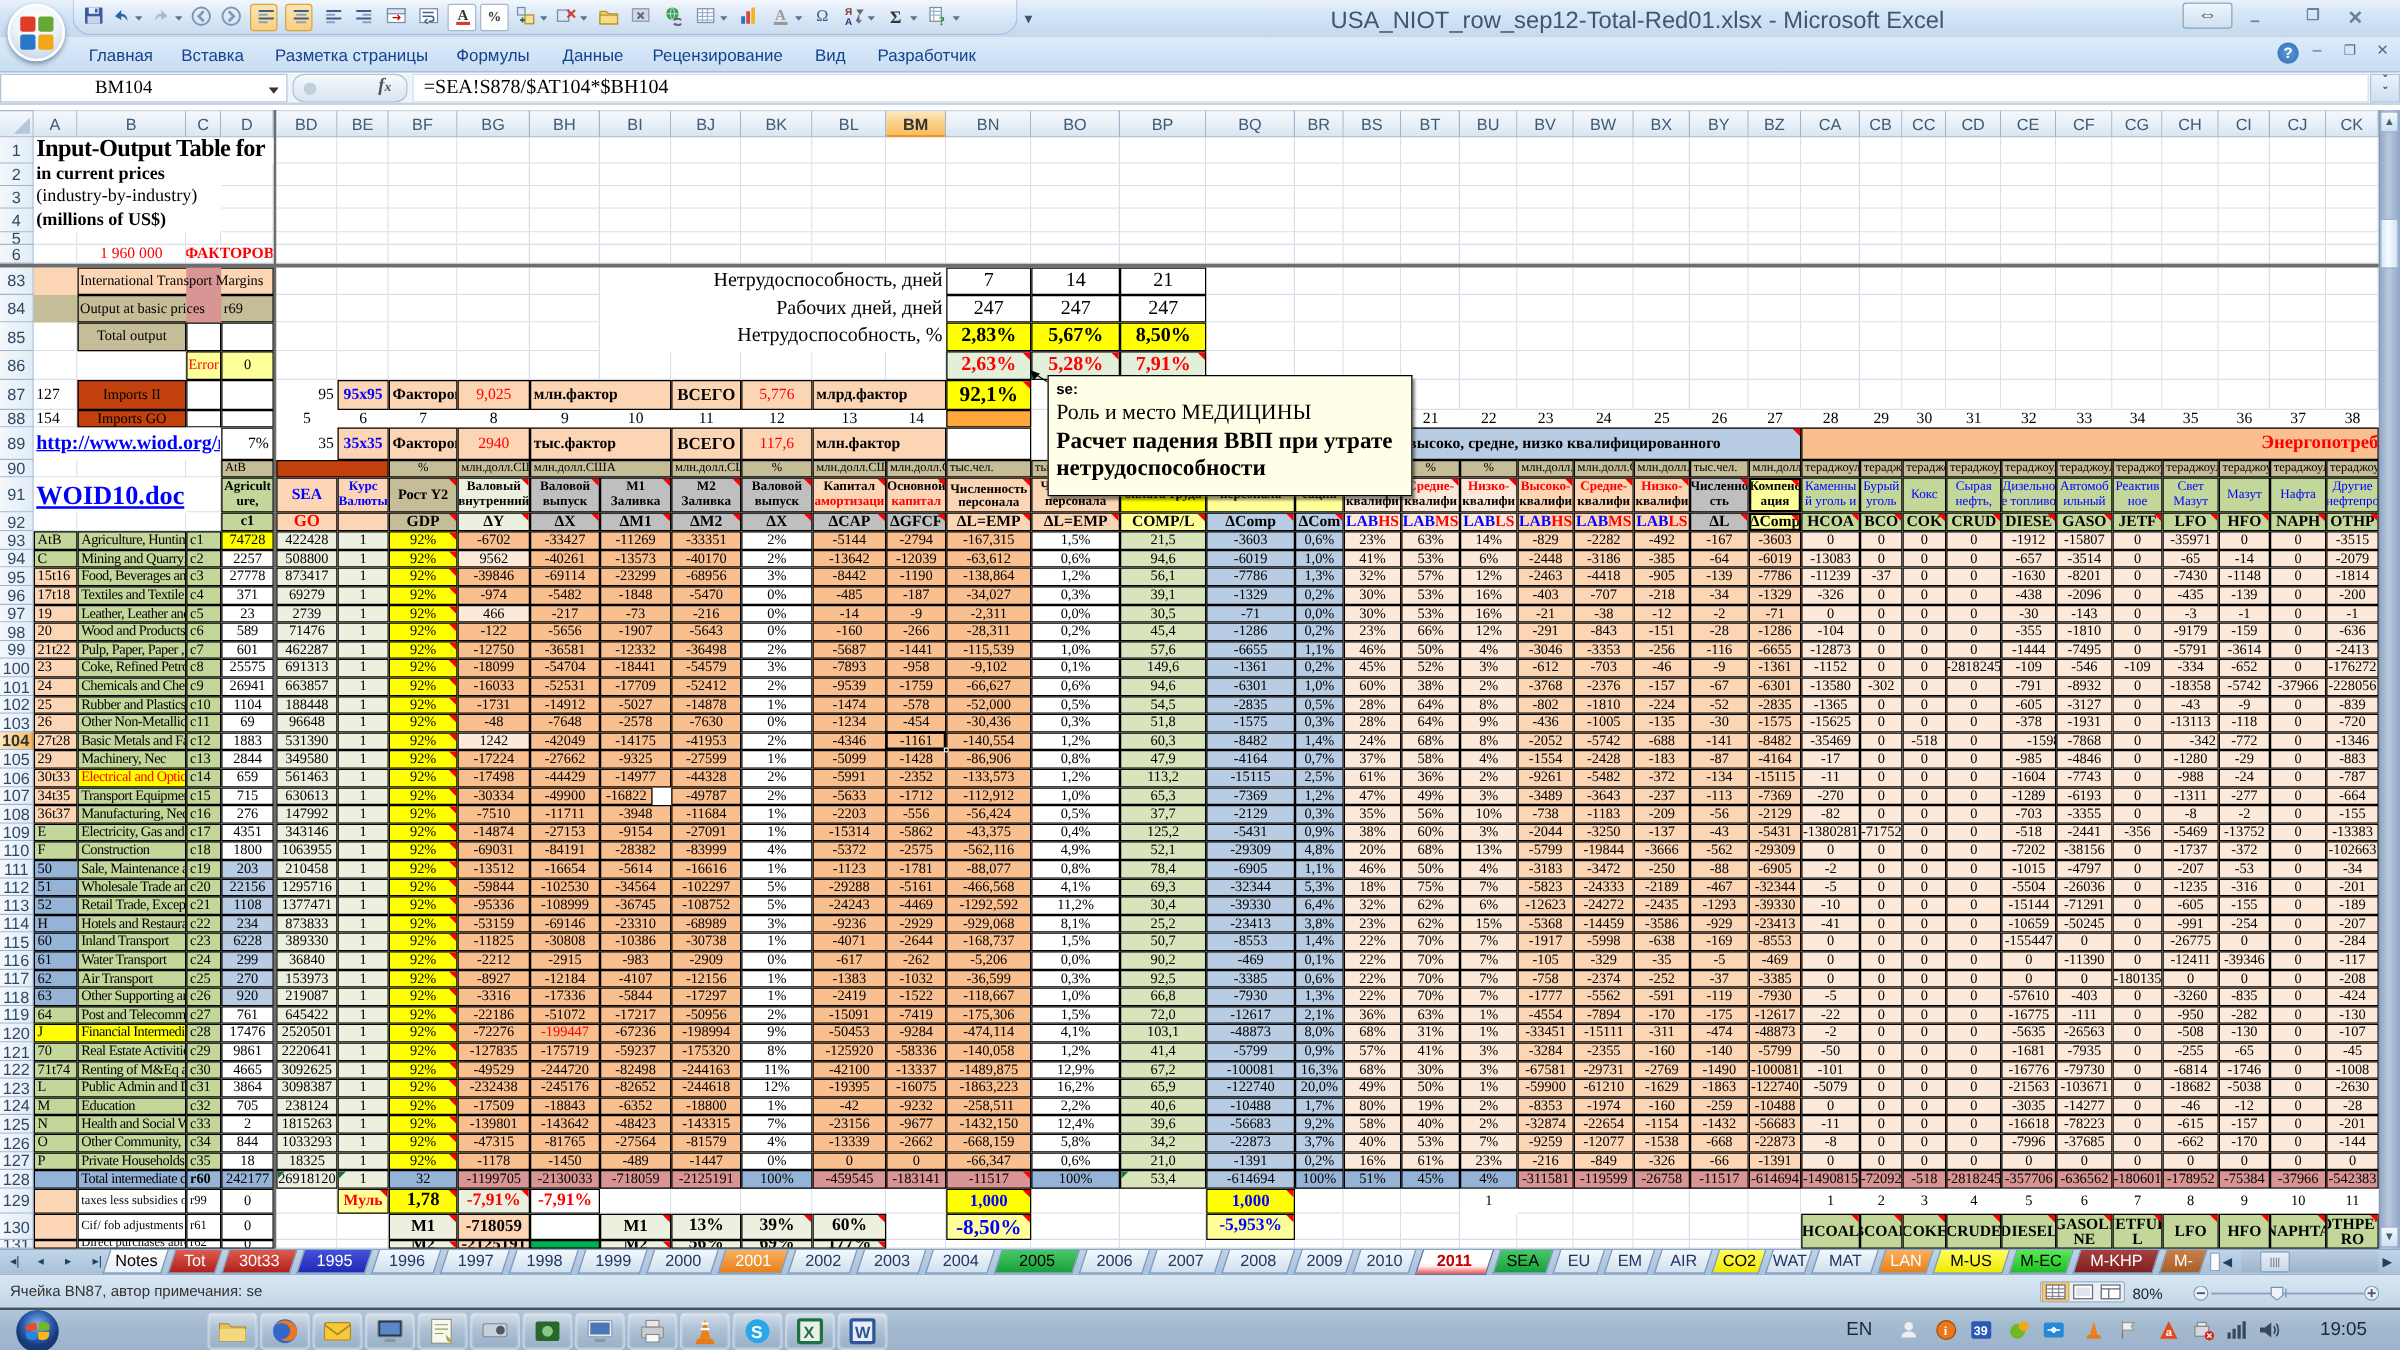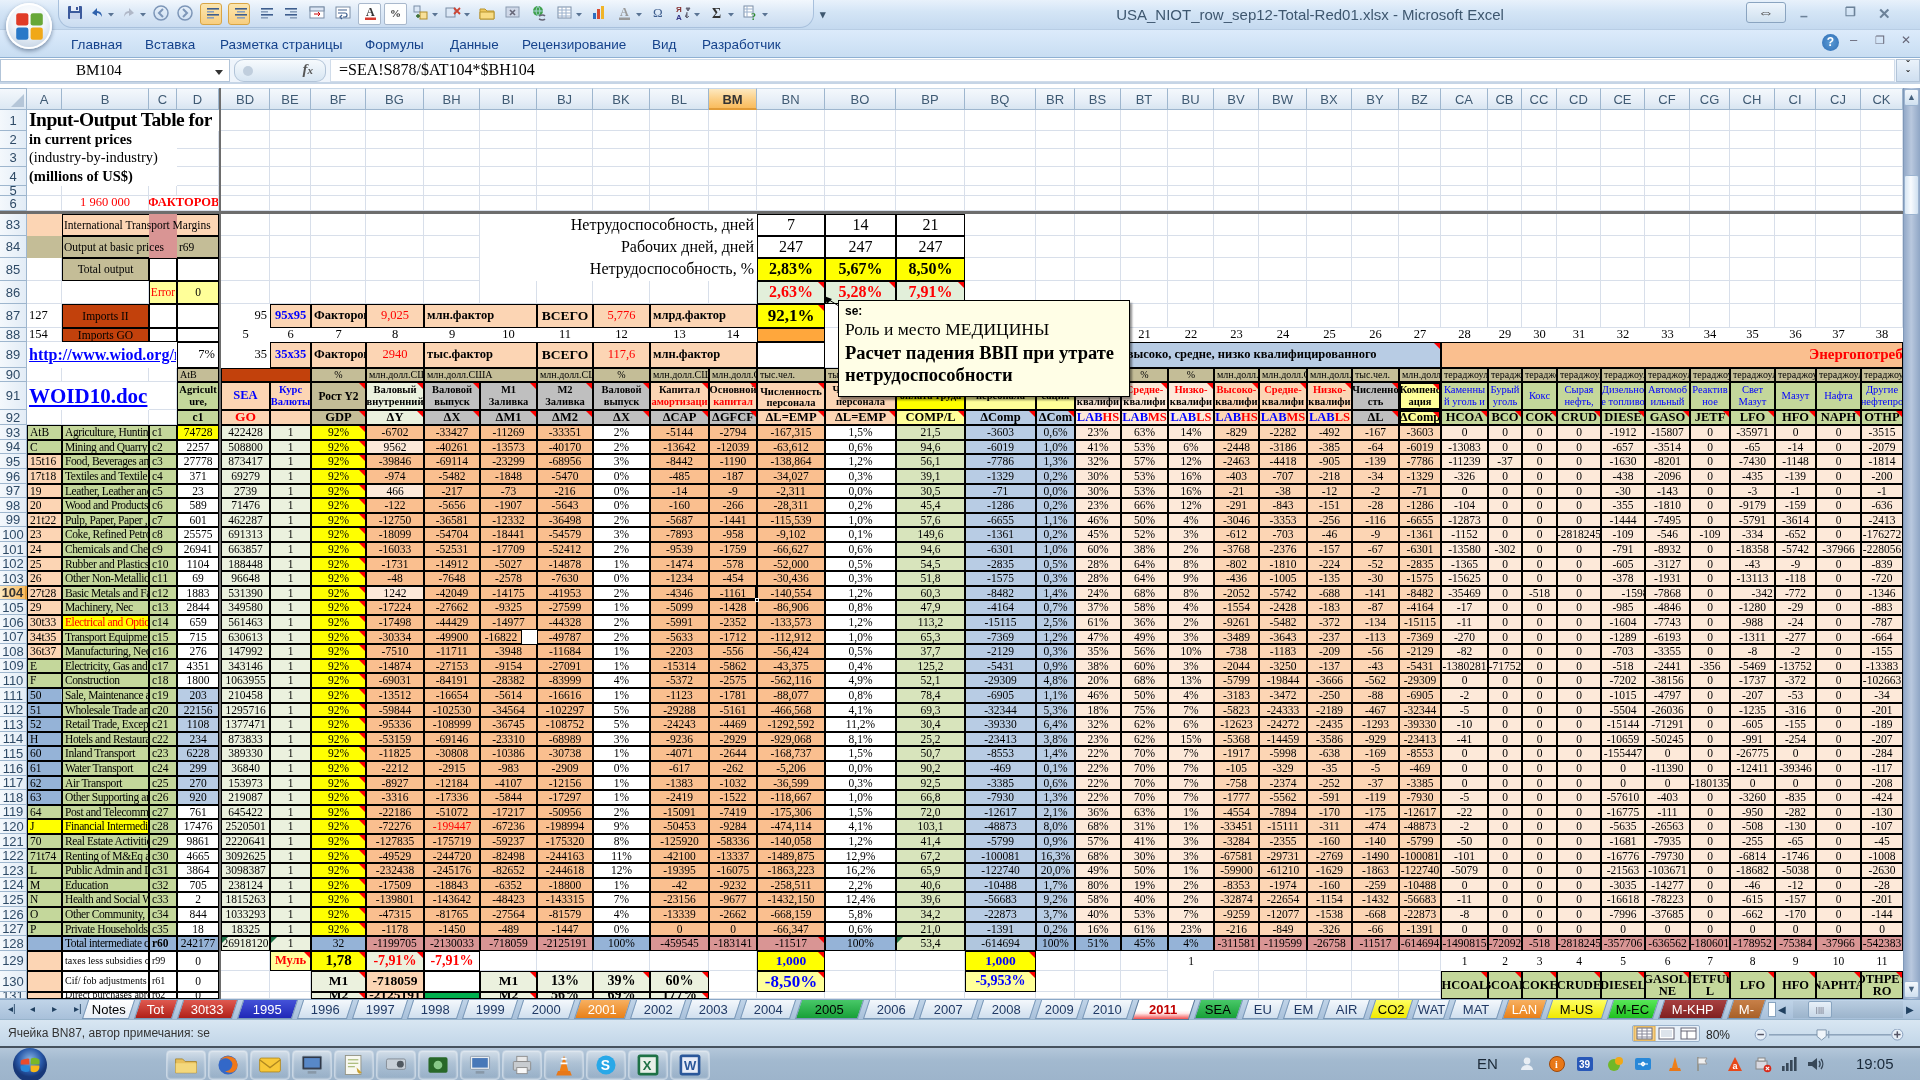--- a/index.html
+++ b/index.html
@@ -1,20 +1,20 @@
 <!DOCTYPE html>
 <html><head><meta charset="utf-8"><style>
 *{margin:0;padding:0;box-sizing:border-box}
 html,body{width:1920px;height:1080px;overflow:hidden;font-family:"Liberation Sans",sans-serif}
 #page{position:relative;width:1920px;height:1080px;background:#fff}
 
 #titlebar{position:absolute;left:0;top:0;width:1920px;height:30px;background:linear-gradient(#e8f1fb,#d4e5f6 40%,#c4d9ef);border-bottom:1px solid #b8cde4}
 #orb{position:absolute;left:6px;top:3px;width:46px;height:46px;border-radius:50%;background:radial-gradient(circle at 50% 30%,#ffffff,#eef4fa 45%,#ccd9e8 75%,#a8bcd2);box-shadow:0 2px 4px rgba(60,80,110,.6),inset 0 0 0 2px #fff;z-index:60}
 #orbi{position:absolute;left:14px;top:11px;width:31px;height:31px;z-index:61}
-#wtitle{position:absolute;left:1000px;width:620px;text-align:center;top:6px;font-size:15px;color:#3e576f;z-index:5;white-space:nowrap}
+#wtitle{position:absolute;left:1000px;width:620px;text-align:center;top:6px;font-size:19px;color:#3e576f;z-index:5;white-space:nowrap}
 .qi{position:absolute;z-index:3}
 .qhl{position:absolute;top:3px;width:22px;height:22px;background:linear-gradient(#fbe6b0,#f8ce7f);border:1px solid #d8a545;border-radius:3px;z-index:2}
 .qbox{position:absolute;top:3px;width:23px;height:22px;background:#fdfefe;border:1px solid #a8b8cc;border-radius:2px;z-index:2}
 #qatpill{position:absolute;left:58px;top:0px;width:756px;height:28px;border:1px solid #a8c0dc;border-top:none;border-radius:0 0 14px 14px;background:linear-gradient(#f2f7fd,#dce9f7 45%,#cadcf0)}
 #qatmore{position:absolute;left:820px;top:8px;font-size:11px;color:#3e576f;font-weight:bold}
 .wbtn{position:absolute;top:5px;color:#6c8299;font-weight:bold;z-index:10}
 
 #ribbon{position:absolute;left:0;top:30px;width:1920px;height:28px;background:linear-gradient(#dcebfb,#c8ddf2);border-bottom:1px solid #8eb0d2}
 .rtab{position:absolute;top:5px;height:20px;font-size:13.5px;color:#15428b;line-height:19px;white-space:nowrap}
 

